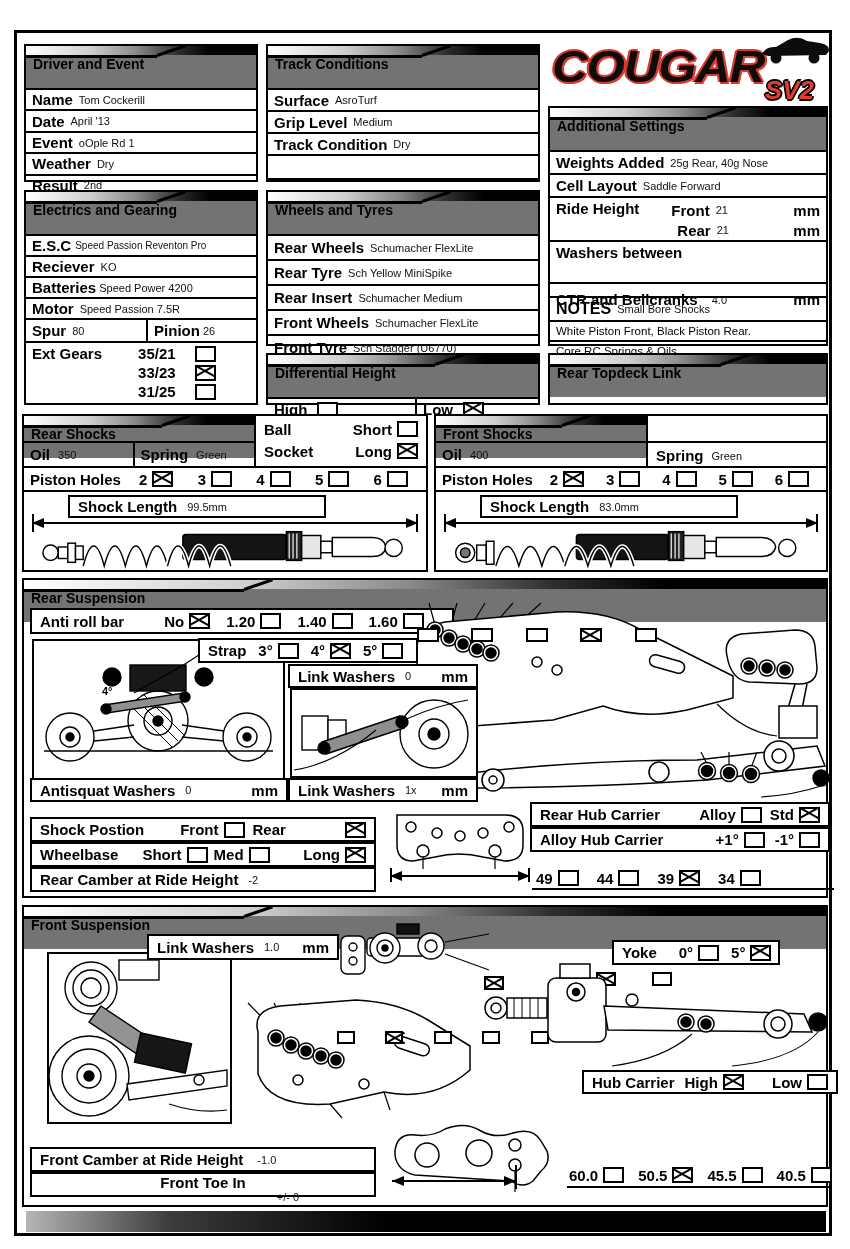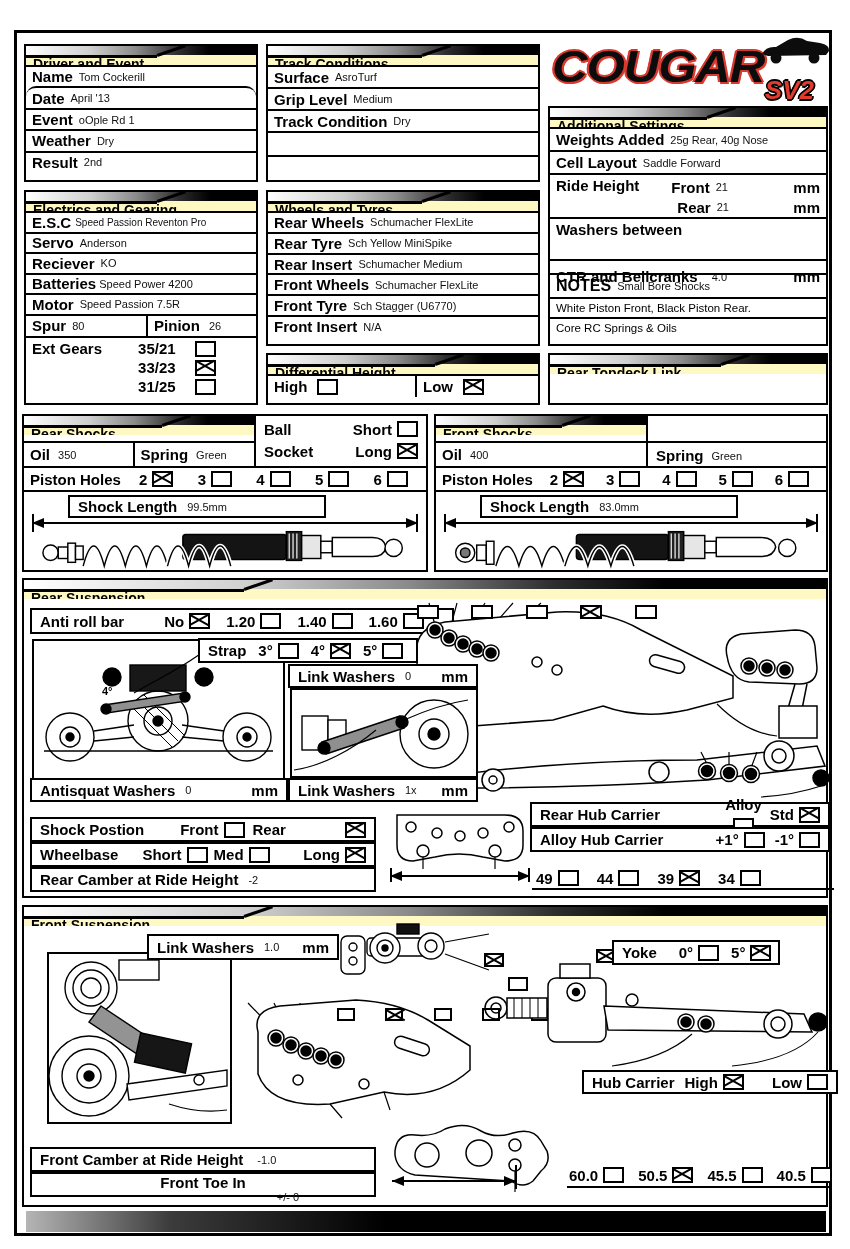--- a/index.html
+++ b/index.html
@@ -2,21 +2,21 @@
 <html><head>
 <meta charset="utf-8">
 <style>
   html,body{margin:0;padding:0;background:#fff;}
   body{font-family:"Liberation Sans",sans-serif;color:#000;}
   #sheet{position:relative;width:850px;height:1249px;background:#fff;overflow:hidden;}
   .abs{position:absolute;box-sizing:border-box;}
   .bx{position:absolute;box-sizing:border-box;border:2px solid #000;background:#fff;}
   .frame{border:3px solid #000;background:#fff;}
   
-  .sechdr{position:relative;height:19px;background:#fef9c3;--lw:57%;overflow:hidden;}
+  .sechdr{position:relative;height:42px;background:#737373;--lw:57%;overflow:hidden;}
   .strip{position:absolute;left:0;right:0;top:0;height:9px;
          background:linear-gradient(90deg,#ffffff 0%,#cfcfcf 28%,#8a8a8a 48%,#2e2e2e 66%,#000 80%);}
   .lineH{position:absolute;left:0;top:9px;height:2.5px;width:var(--lw);background:#000;}
   .lineD{position:absolute;left:var(--lw);top:8.3px;width:30px;height:2.5px;background:#000;
          transform:rotate(-19deg);transform-origin:0 50%;}
   .ht{position:absolute;left:7px;top:9.5px;font-size:14px;font-weight:bold;white-space:nowrap;}
   .row{display:flex;align-items:center;gap:6px;padding:0 6px;border-top:2px solid #000;box-sizing:border-box;}
   .col{display:flex;flex-direction:column;}
   .lbl{font-weight:bold;font-size:14px;white-space:nowrap;}
   .lbl.big{font-size:15px;}
@@ -53,21 +53,21 @@
       <div class="strip"></div>
       <div class="lineH"></div>
         <div class="lineD"></div>
       <span class="ht">Driver and Event</span>
     </div>
     <div class="col" style="height:107px;">
       <div class="row" style="flex:1;">
         <span class="lbl big">Name</span>
         <span class="val">Tom Cockerill</span>
       </div>
-      <div class="row" style="flex:1;border-radius:10px;">
+      <div class="row" style="flex:1;">
         <span class="lbl big">Date</span>
         <span class="val">April '13</span>
       </div>
       <div class="row" style="flex:1;">
         <span class="lbl big">Event</span>
         <span class="val">oOple Rd 1</span>
       </div>
       <div class="row" style="flex:1;">
         <span class="lbl big">Weather</span>
         <span class="val">Dry</span>
@@ -175,41 +175,37 @@
         <div class="lineH"></div>
         <div class="lineD"></div>
       <span class="ht">Electrics and Gearing</span>
     </div>
     <div class="col" style="height:184px;">
       <div class="row" style="height:21px;gap:4px;">
         <span class="lbl big">E.S.C</span>
         <span class="val" style="font-size:10px;">Speed Passion Reventon Pro</span>
       </div>
       <div class="row" style="height:21px;">
-        <span class="lbl big">Servo</span>
-        <span class="val">Anderson</span>
-      </div>
-      <div class="row" style="height:21px;">
         <span class="lbl big">Reciever</span>
         <span class="val">KO</span>
       </div>
       <div class="row" style="height:21px;gap:3px;">
         <span class="lbl big">Batteries</span>
         <span class="val">Speed Power 4200</span>
       </div>
       <div class="row" style="height:21px;">
         <span class="lbl big">Motor</span>
         <span class="val">Speed Passion 7.5R</span>
       </div>
       <div style="display:flex;height:21px;border-top:2px solid #000;">
         <div style="flex:0 0 47%;display:flex;align-items:center;gap:6px;padding:0 6px;">
           <span class="lbl big">Spur</span>
           <span class="val">80</span>
         </div>
-        <div style="flex:1;display:flex;align-items:center;gap:9px;padding:0 6px;border-left:2px solid #000;">
+        <div style="flex:1;display:flex;align-items:center;gap:3px;padding:0 6px;border-left:2px solid #000;">
           <span class="lbl big">Pinion</span>
           <span class="val">26</span>
         </div>
       </div>
       <div class="row" style="flex:1;align-items:flex-start;padding-top:2px;">
         <span class="lbl big">Ext Gears</span>
         <div class="col" style="margin-left:30px;gap:2px;">
           <div class="opt">
             <span class="lbl big">35/21</span>
             <span class="cb" style="margin-left:14px;"></span>
@@ -247,24 +243,20 @@
         <span class="lbl big">Rear Insert</span>
         <span class="val">Schumacher Medium</span>
       </div>
       <div class="row" style="flex:1;">
         <span class="lbl big">Front Wheels</span>
         <span class="val">Schumacher FlexLite</span>
       </div>
       <div class="row" style="flex:1;">
         <span class="lbl big">Front Tyre</span>
         <span class="val">Sch Stagger (U6770)</span>
-      </div>
-      <div class="row" style="flex:1;">
-        <span class="lbl big">Front Insert</span>
-        <span class="val">N/A</span>
       </div>
     </div>
   </div>
 
   <div class="bx" style="left:266px;top:353px;width:274px;height:52px;">
     <div class="sechdr" style="--lw:62%;">
       <div class="strip"></div>
         <div class="lineH"></div>
         <div class="lineD"></div>
       <span class="ht">Differential Height</span>
@@ -673,21 +665,21 @@
         <path d="M36,50 L36,62 M108,50 L108,62" stroke-width="1.2"></path>
       </g>
     </svg>
     <div class="dim" style="left:366px;top:295px;width:140px;"></div>
     <div class="tick" style="left:366px;top:288px;height:14px;"></div>
     <div class="tick" style="left:504px;top:288px;height:14px;"></div>
 
     
     <div class="bx" style="left:506px;top:222px;width:300px;height:25px;display:flex;align-items:center;gap:8px;padding:0 8px;">
       <span class="lbl big">Rear Hub Carrier</span>
-      <span class="opt" style="margin-left:auto;flex-direction:column;">
+      <span class="opt" style="margin-left:auto;">
           <span class="lbl big">Alloy</span>
           <span class="cb"></span>
         </span>
       <span class="opt">
           <span class="lbl big">Std</span>
           <span class="cb checked"></span>
         </span>
     </div>
     <div class="bx" style="left:506px;top:247px;width:300px;height:25px;display:flex;align-items:center;gap:10px;padding:0 8px;">
       <span class="lbl big">Alloy Hub Carrier</span>

